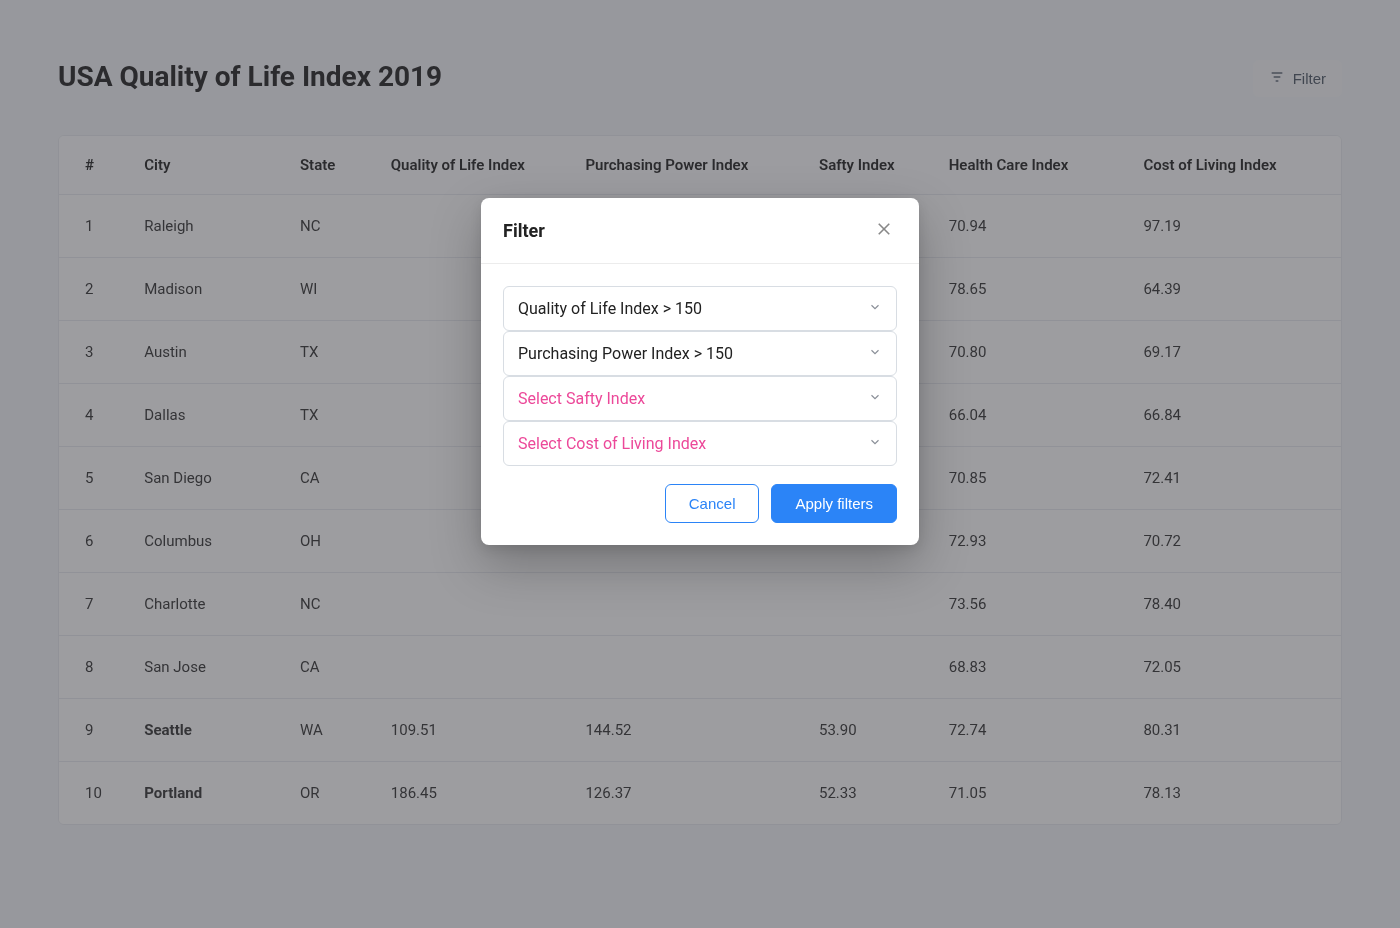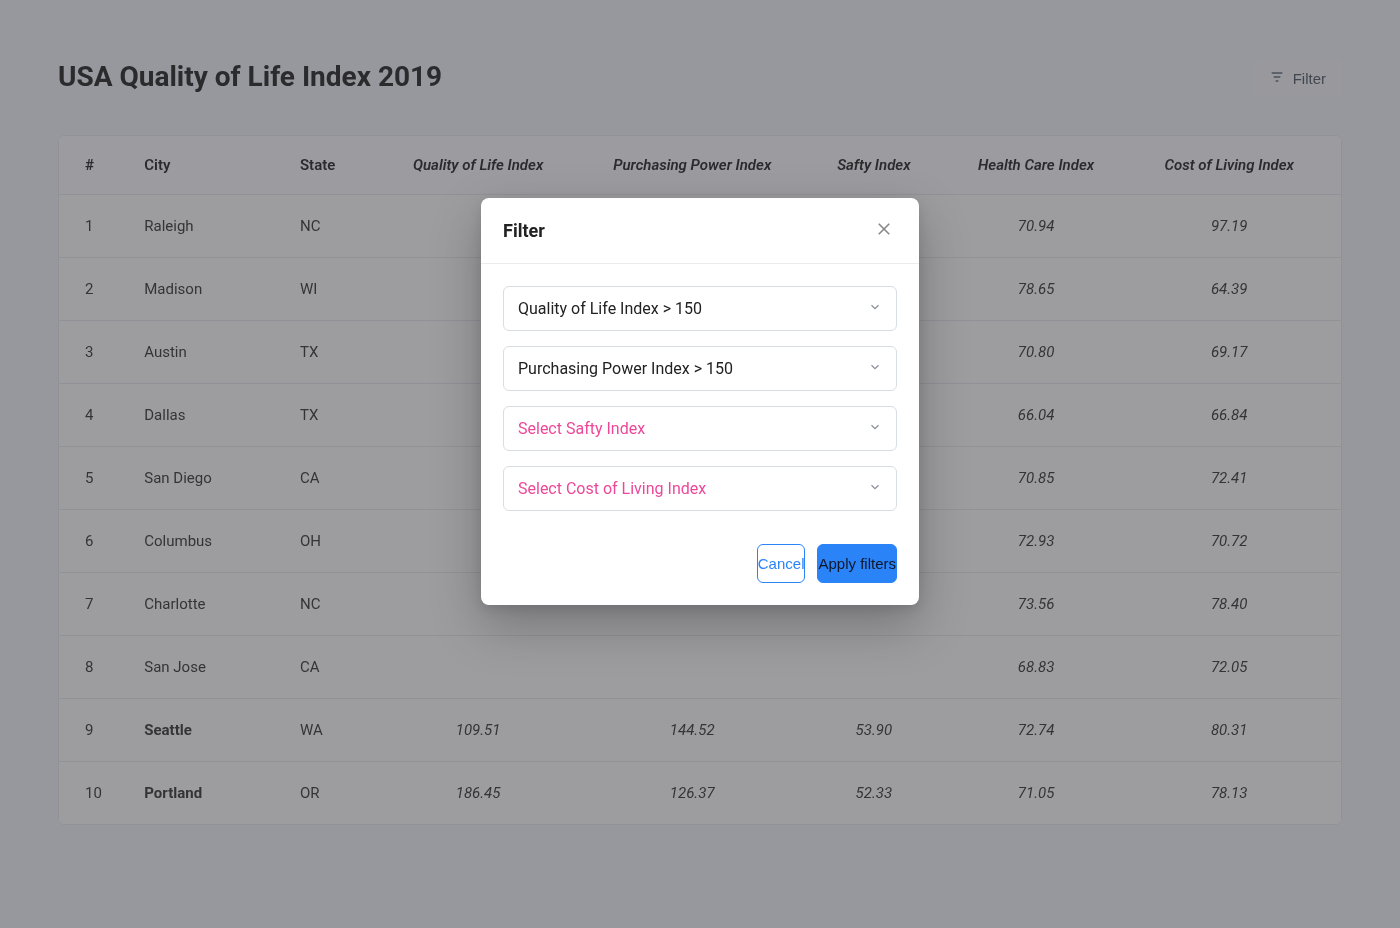--- a/index.html
+++ b/index.html
@@ -60,22 +60,21 @@
     }
     th {
       text-align: left;
       font-weight: 600;
       font-size: 15px;
       color: #222;
       padding: 20px 10px 20px 10px;
       background: #f9fafb;
     }
     th.num, td.num {
-      text-align: center;
-      font-style: italic;
+      text-align: left;
     }
     th:first-child, td:first-child {
       padding-left: 26px;
       text-align: left;
     }
     th:last-child, td:last-child {
       padding-right: 26px;
     }
     tbody tr {
       border-top: 1px solid #e5e7eb;
@@ -134,21 +133,20 @@
     .modal-body {
       padding: 22px 22px 6px 22px;
     }
     .select-field {
       display: flex;
       align-items: center;
       justify-content: space-between;
       border: 1px solid #d8dde3;
       border-radius: 6px;
       padding: 12px 14px;
-      margin-bottom: 15px;
       cursor: pointer;
       font-size: 16px;
     }
     .select-field.filled .select-text {
       color: #222;
     }
     .select-field .select-text {
       color: #ec4899;
     }
     .select-field svg {
@@ -159,34 +157,34 @@
       fill: none;
     }
     .modal-footer {
       display: flex;
       justify-content: flex-end;
       gap: 12px;
       padding: 12px 22px 22px 22px;
     }
     .btn {
       border-radius: 6px;
-      padding: 10px 0;
+      padding: 10px 23px;
       font-size: 15px;
       font-weight: 500;
       cursor: pointer;
     }
     .btn-cancel {
       background: #fff;
       border: 1.5px solid #2b84f7;
       color: #2b84f7;
     }
     .btn-apply {
       background: #2b84f7;
       border: 1.5px solid #2b84f7;
-      color: #0f172a;
+      color: #ffffff;
     }
     
     col.c-rank { width: 5.8%; }
     col.c-city { width: 12%; }
     col.c-state { width: 7%; }
     col.c-qol { width: 15%; }
     col.c-ppi { width: 18%; }
     col.c-safty { width: 10%; }
     col.c-health { width: 15%; }
     col.c-cost { width: 16%; }

